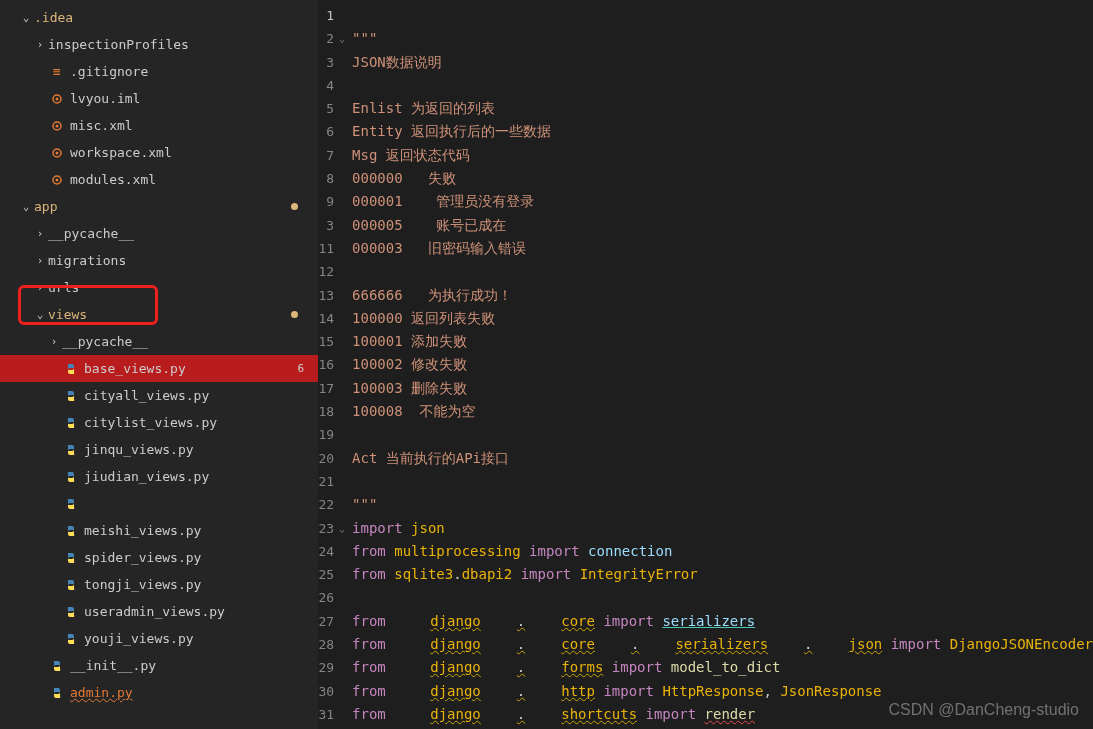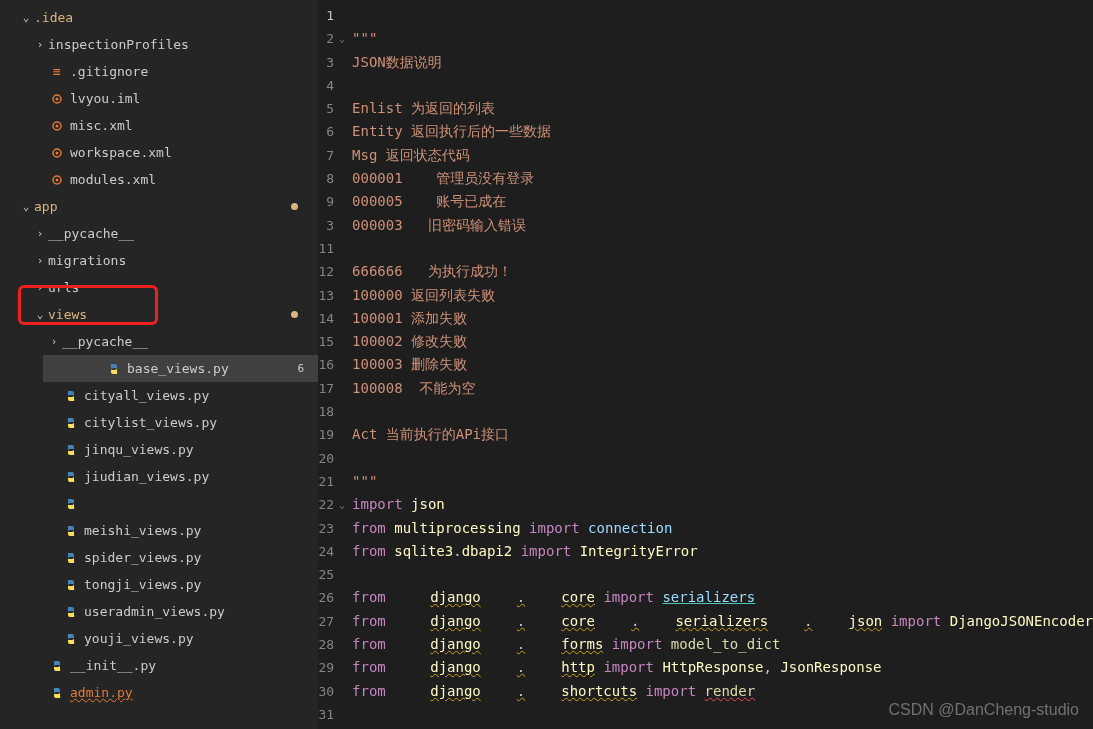--- a/index.html
+++ b/index.html
@@ -22,21 +22,21 @@
 }
 .tree-item {
   display: flex;
   align-items: center;
   height: 27px;
   padding: 0;
   cursor: pointer;
   white-space: nowrap;
   position: relative;
 }
-.tree-item.active { background: #404040; margin-left: 43px; }
+.tree-item.active { background: #b91c1c; }
 .tree-item.active .label { color: #ffffff; }
 .tree-item .indent { display: inline-block; }
 .tree-item .chevron {
   width: 16px;
   text-align: center;
   color: #cccccc;
   font-size: 11px;
   display: inline-block;
 }
 .tree-item .icon {
@@ -105,21 +105,21 @@
 }
 .code .row { height: 23.3px; line-height: 23.3px; white-space: pre; }
 .fold {
   position: absolute;
   left: -13px;
   color: #808080;
   font-size: 10px;
 }
 .tok-string { color: #ce9178; }
 .tok-keyword { color: #c586c0; }
-.tok-module { color: #fef9c3; }
+.tok-module { color: #eab308; }
 .tok-func { color: #dcdcaa; }
 .tok-var { color: #9cdcfe; }
 .tok-underline { text-decoration: underline #4ec9b0; }
 .tok-wavy { text-decoration: wavy underline #cca700 1px; margin-left: 36px; }
 .tok-err { text-decoration: wavy underline #f14c4c 1px; }
 .watermark {
   position: absolute;
   right: 14px;
   bottom: 10px;
   color: #b4b4b4;
@@ -405,20 +405,21 @@
       <div class="ln">31</div>
     </div>
   <div class="code" id="code">
       <div class="row"><span> </span></div>
       <div class="row"><span class="fold">⌄</span><span class="tok-string">"""</span></div>
       <div class="row"><span class="tok-string">JSON数据说明</span></div>
       <div class="row"><span> </span></div>
       <div class="row"><span class="tok-string">Enlist 为返回的列表</span></div>
       <div class="row"><span class="tok-string">Entity 返回执行后的一些数据</span></div>
       <div class="row"><span class="tok-string">Msg 返回状态代码</span></div>
+      <div class="row"><span class="tok-string">000000   失败</span></div>
       <div class="row"><span class="tok-string">000001    管理员没有登录</span></div>
       <div class="row"><span class="tok-string">000005    账号已成在</span></div>
       <div class="row"><span class="tok-string">000003   旧密码输入错误</span></div>
       <div class="row"><span> </span></div>
       <div class="row"><span class="tok-string">666666   为执行成功！</span></div>
       <div class="row"><span class="tok-string">100000 返回列表失败</span></div>
       <div class="row"><span class="tok-string">100001 添加失败</span></div>
       <div class="row"><span class="tok-string">100002 修改失败</span></div>
       <div class="row"><span class="tok-string">100003 删除失败</span></div>
       <div class="row"><span class="tok-string">100008  不能为空</span></div>

